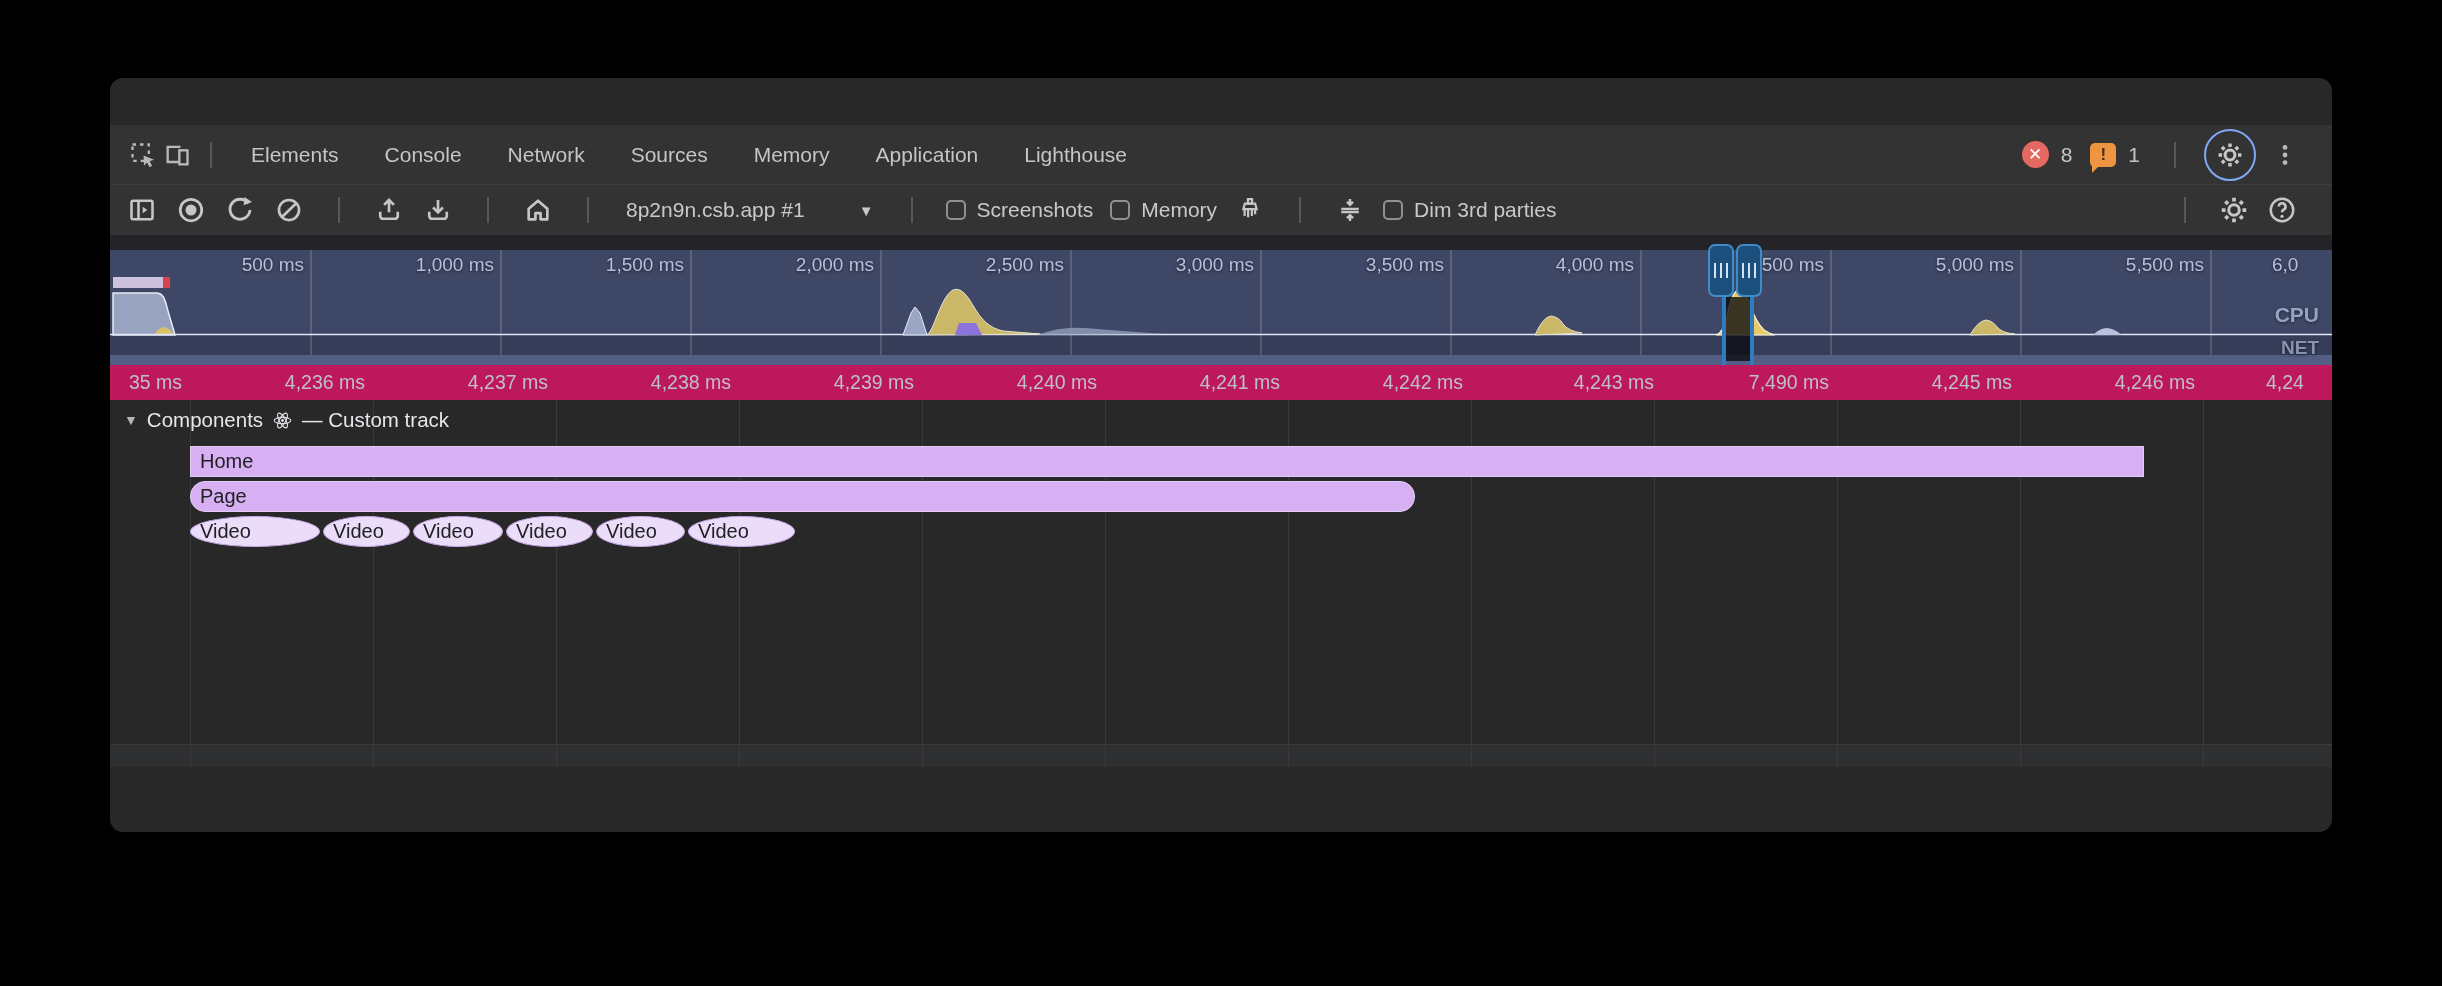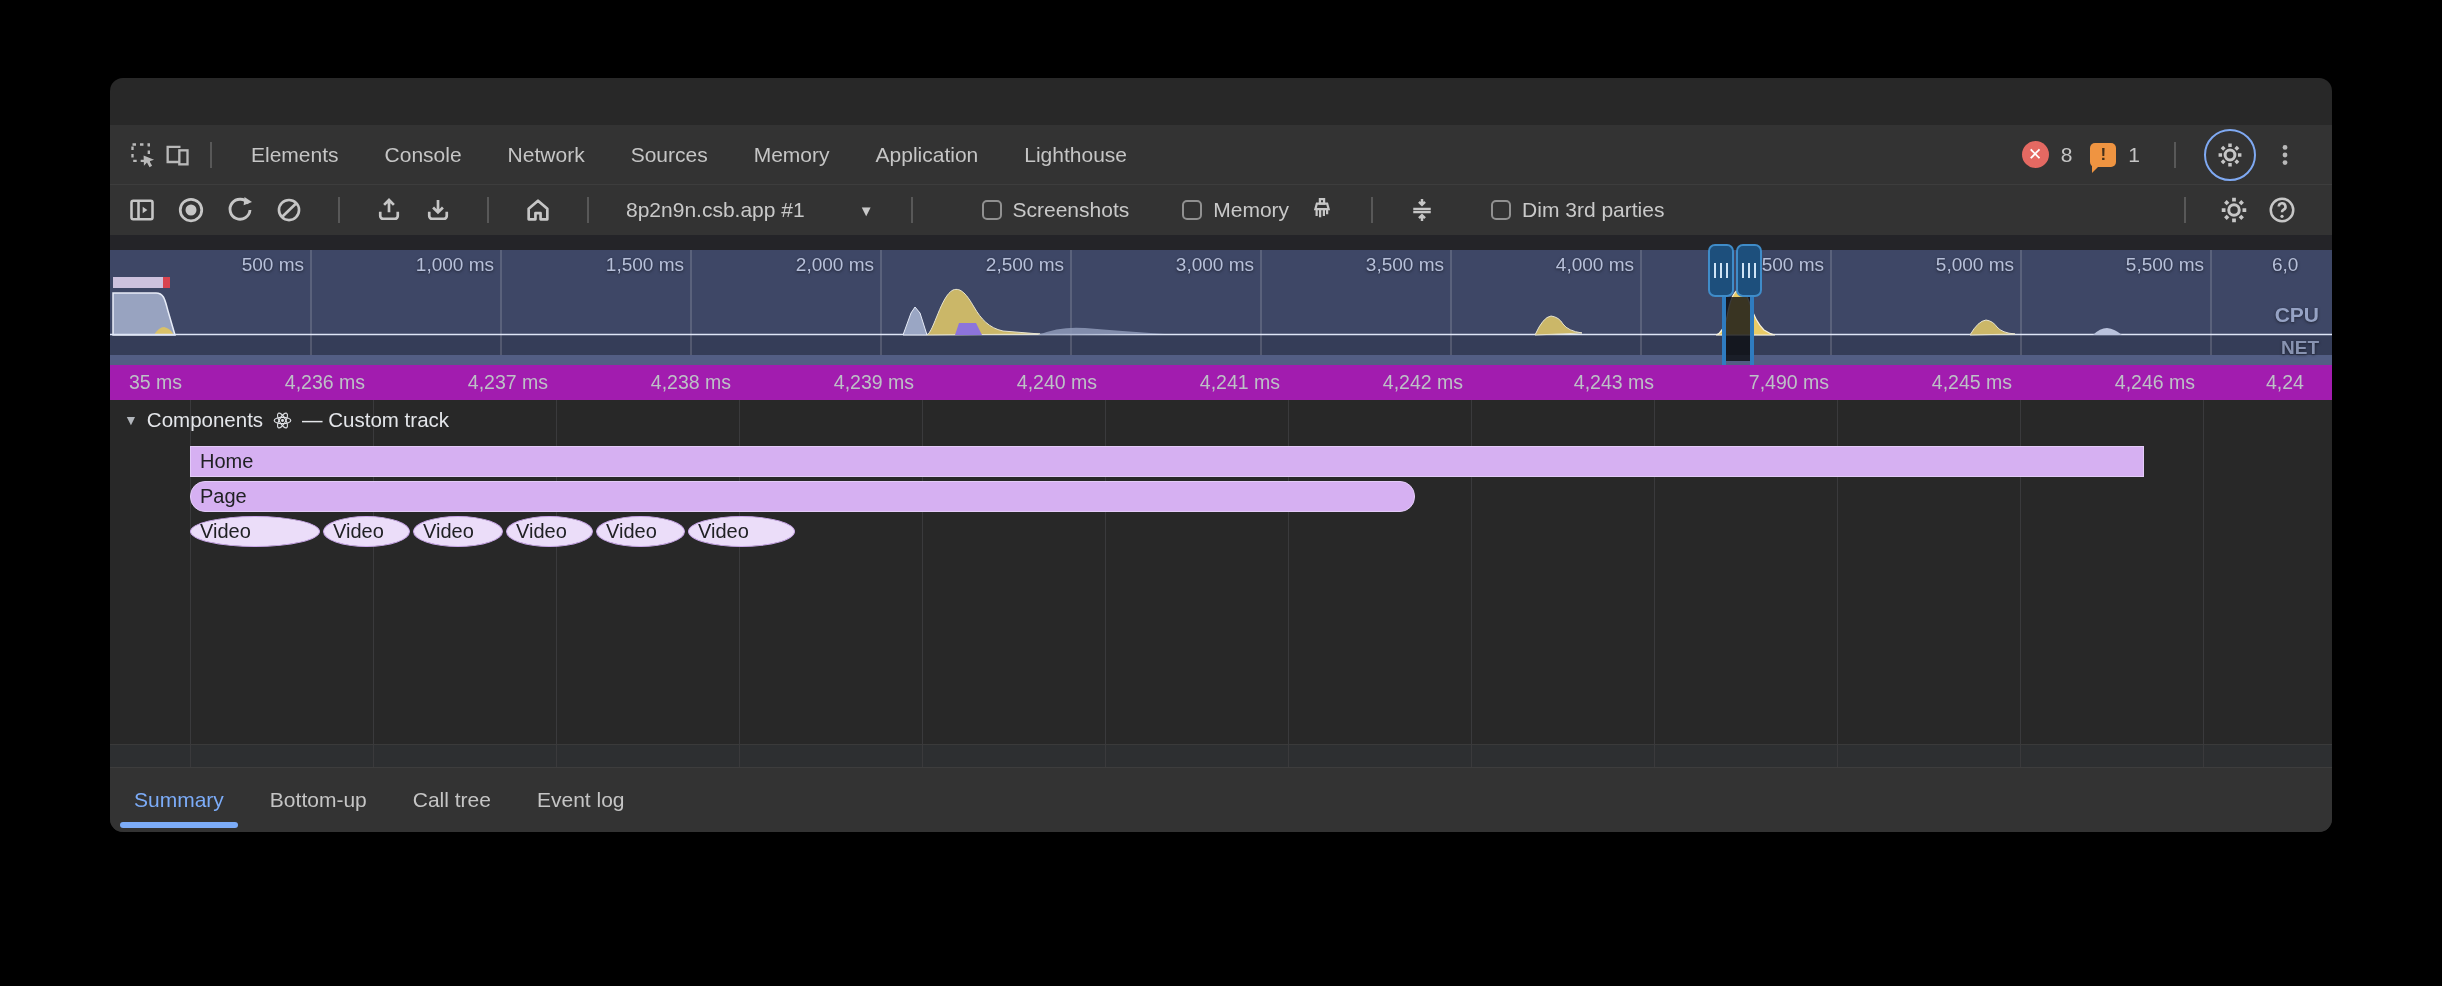--- a/index.html
+++ b/index.html
@@ -33,21 +33,21 @@
   .badge-count{font-size:21px;color:#c5c5c5;margin-right:6px;}
   .gear-ring{width:48px;height:48px;border-radius:50%;border:2.5px solid #7fa9f2;display:flex;
              align-items:center;justify-content:center;color:#c6c6c6;}
 
   
   .toolbar{position:absolute;top:107px;left:0;right:0;height:50px;background:#333;display:flex;
            align-items:center;padding:0 16px;gap:17px;box-sizing:border-box;}
   .tlicon{width:32px;height:32px;display:flex;align-items:center;justify-content:center;color:#c6c6c6;flex:0 0 auto;}
   .target{display:flex;align-items:center;font-size:21px;color:#c9c9c9;white-space:nowrap;margin:0 4px;}
   .caret{margin-left:54px;font-size:15px;color:#c9c9c9;}
-  .cklabel{display:flex;align-items:center;font-size:21px;color:#c9c9c9;white-space:nowrap;gap:11px;margin-left:36px;}
+  .cklabel{display:flex;align-items:center;font-size:21px;color:#c9c9c9;white-space:nowrap;gap:11px;}
   .ckbox{width:20px;height:20px;border:2px solid #919191;border-radius:5px;background:transparent;box-sizing:border-box;}
   .tool-right{margin-left:auto;display:flex;align-items:center;gap:16px;padding-right:18px;}
 
   
   .gap-strip{position:absolute;top:157px;left:0;right:0;height:15px;background:#242428;}
 
   
   .minimap{position:absolute;top:172px;left:0;right:0;height:115px;background:#3e4766;}
   .net-lane{position:absolute;top:85px;left:0;right:0;height:20px;background:#353d58;}
   .range-bar{position:absolute;top:105px;left:0;right:0;height:10px;background:#535e84;}
@@ -59,21 +59,21 @@
              text-shadow:0 1px 3px rgba(0,0,0,.5);z-index:3;}
   .net-label{position:absolute;right:13px;top:87px;font-size:19px;font-weight:700;color:#8893b1;
              text-shadow:0 1px 3px rgba(0,0,0,.5);z-index:3;}
   .b-line{position:absolute;top:-6px;height:121px;width:4px;background:#2f7cc0;z-index:5;}
   .b-shade{position:absolute;left:1616px;top:47px;width:24px;height:64px;background:rgba(12,14,18,.8);z-index:4;}
   .handle{position:absolute;top:-6px;width:26px;height:53px;border-radius:7px;background:#1d4f7c;
           border:2.5px solid #3f8cc9;box-sizing:border-box;z-index:6;display:flex;align-items:center;justify-content:center;gap:3.5px;}
   .grip{width:2.5px;height:15px;background:#cfe3f5;}
 
   
-  .ruler{position:absolute;top:287px;left:0;right:0;height:35px;background:#a21caf;}
+  .ruler{position:absolute;top:287px;left:0;right:0;height:35px;background:#be185d;}
   .rl{position:absolute;top:6px;width:160px;text-align:right;font-size:19.5px;color:#bdc1c6;}
 
   
   .flame{position:absolute;top:322px;left:0;right:0;height:367px;background:#282828;}
   .hstrip{position:absolute;left:0;right:0;bottom:0;height:22px;background:#2d2f31;border-top:1px solid #3a3a3a;}
   .fgl{position:absolute;top:0;bottom:0;width:1px;background:#3a3a3c;}
   .track-head{position:absolute;left:14px;top:8px;display:flex;align-items:center;gap:9px;
               font-size:20.5px;color:#e4e6ea;z-index:2;}
   .tri{font-size:14px;color:#b2b6bc;}
   .bar{position:absolute;height:31px;line-height:29px;font-size:20px;color:#202124;padding-left:9px;
@@ -356,21 +356,15 @@
           <div class="bar deep" style="left: 80px; top: 81px; width: 1225px; border-radius: 15px;">Page</div>
           <div class="bar light" style="left: 80px; top: 116px; width: 130px;">Video</div>
           <div class="bar light" style="left: 213px; top: 116px; width: 87px;">Video</div>
           <div class="bar light" style="left: 303px; top: 116px; width: 90px;">Video</div>
           <div class="bar light" style="left: 396px; top: 116px; width: 87px;">Video</div>
           <div class="bar light" style="left: 486px; top: 116px; width: 89px;">Video</div>
           <div class="bar light" style="left: 578px; top: 116px; width: 107px;">Video</div>
         </div>
     </div>
 
-    <div class="bottombar" id="bottom-tabs">
-        <div class="btab sel">Summary</div>
-        <div class="btab">Bottom-up</div>
-        <div class="btab">Call tree</div>
-        <div class="btab">Event log</div>
-      </div>
 
   </div>
 </div>
 
 </body></html>

